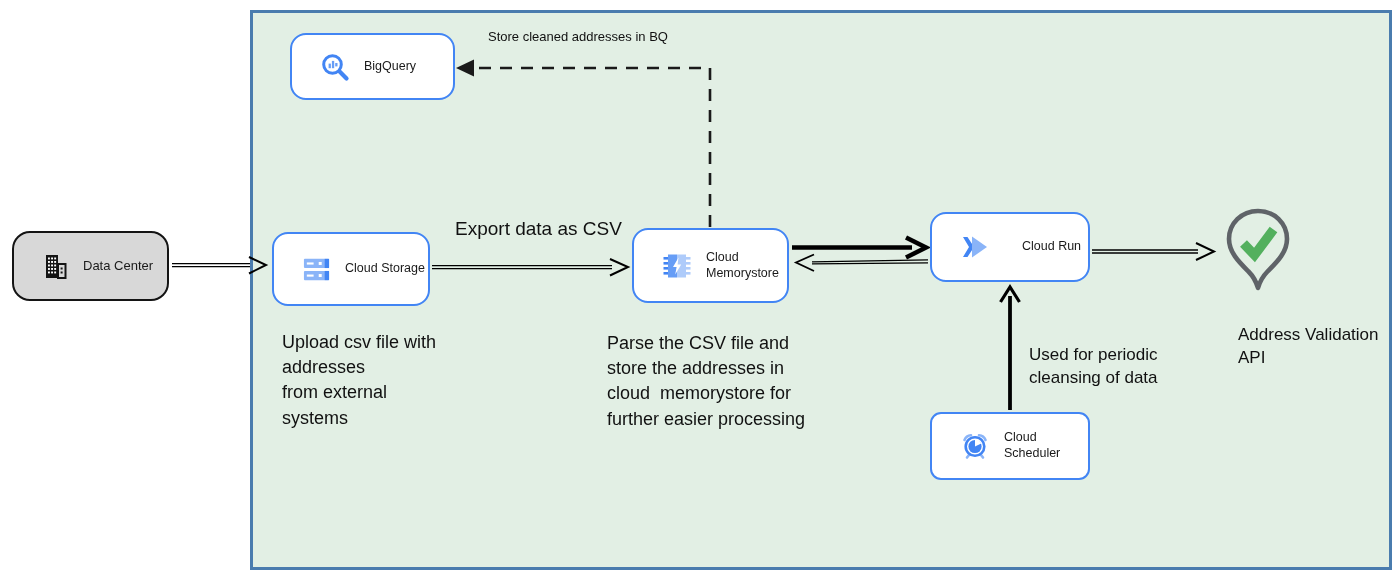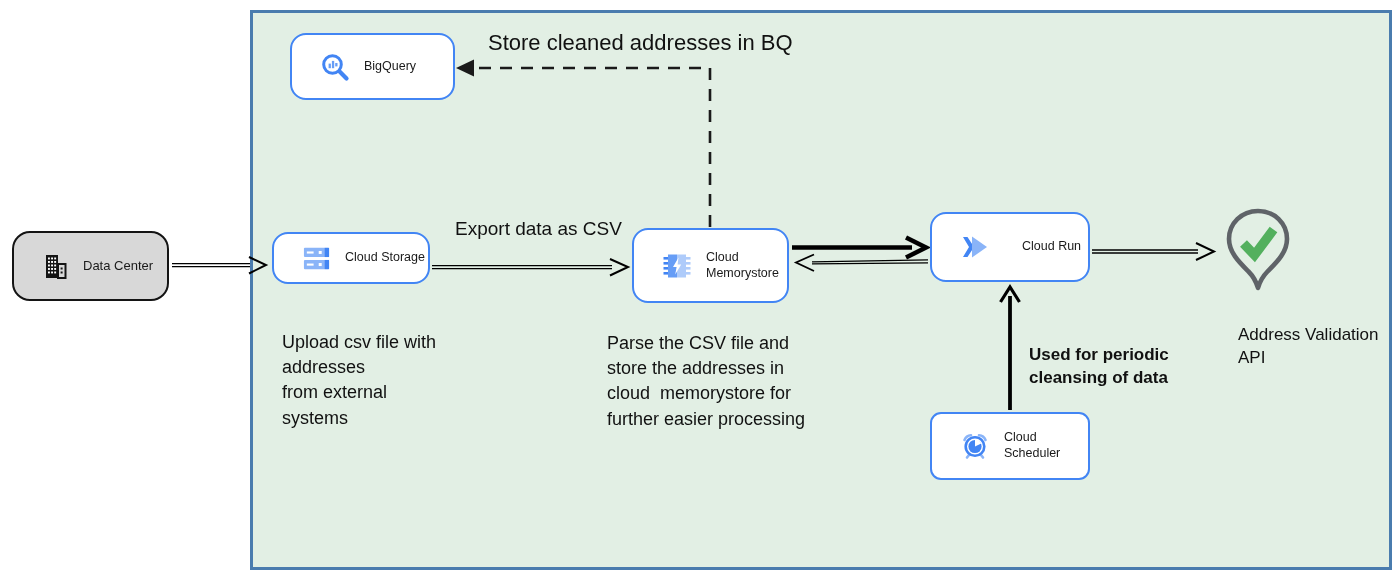--- a/index.html
+++ b/index.html
@@ -36,37 +36,37 @@
     white-space:pre-line;
     color:#1a1a1a;
   }
   .icon{display:flex;align-items:center;justify-content:center;}
   #node-datacenter{
     left:12px;top:231px;width:157px;height:70px;
     background:#d8d8d8;border:2.5px solid #141414;border-radius:18px;
   }
   #node-datacenter .nlabel{font-size:13px;}
   #node-bigquery{left:290px;top:33px;width:165px;height:67px;}
-  #node-storage{left:272px;top:232px;width:158px;height:52px;text-align:right;}
+  #node-storage{left:272px;top:232px;width:158px;height:74px;text-align:right;}
   #node-memorystore{left:632px;top:228px;width:157px;height:75px;}
   #node-run{left:930px;top:212px;width:160px;height:70px;gap:32px;}
   #node-scheduler{left:930px;top:412px;width:160px;height:68px;border-radius:11px;}
   #pin-address{
     position:absolute;left:1222px;top:206px;z-index:2;
   }
   .annotation{
     position:absolute;z-index:3;
     white-space:pre-wrap;
     font-size:18px;line-height:1.4;color:#111111;
   }
-  #ann-store-bq{left:488px;top:28px;font-size:22px;}
+  #ann-store-bq{left:488px;top:28px;font-size:13px;}
   #ann-export-csv{left:455px;top:216px;font-size:19px;}
   #ann-upload{left:282px;top:330px;}
   #ann-parse{left:607px;top:331px;}
-  #ann-periodic{left:1029px;top:344px;font-size:17px;line-height:1.35;font-weight:bold;}
+  #ann-periodic{left:1029px;top:344px;font-size:17px;line-height:1.35;}
   #ann-address-api{left:1238px;top:324px;font-size:17px;line-height:1.35;}
 </style>
 </head>
 <body>
 
 <div id="green-container"></div>
 
 <svg id="connector-layer" width="1400" height="580" viewBox="0 0 1400 580">
 
   <g stroke="#000" fill="none">

